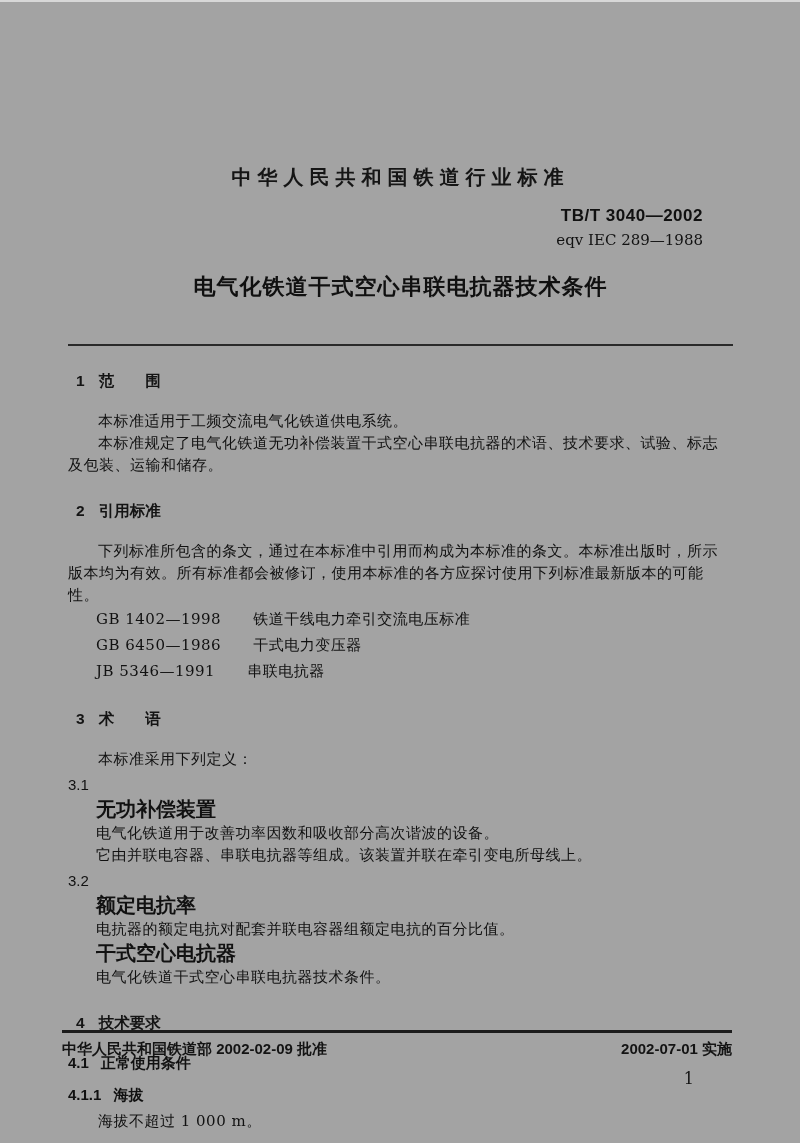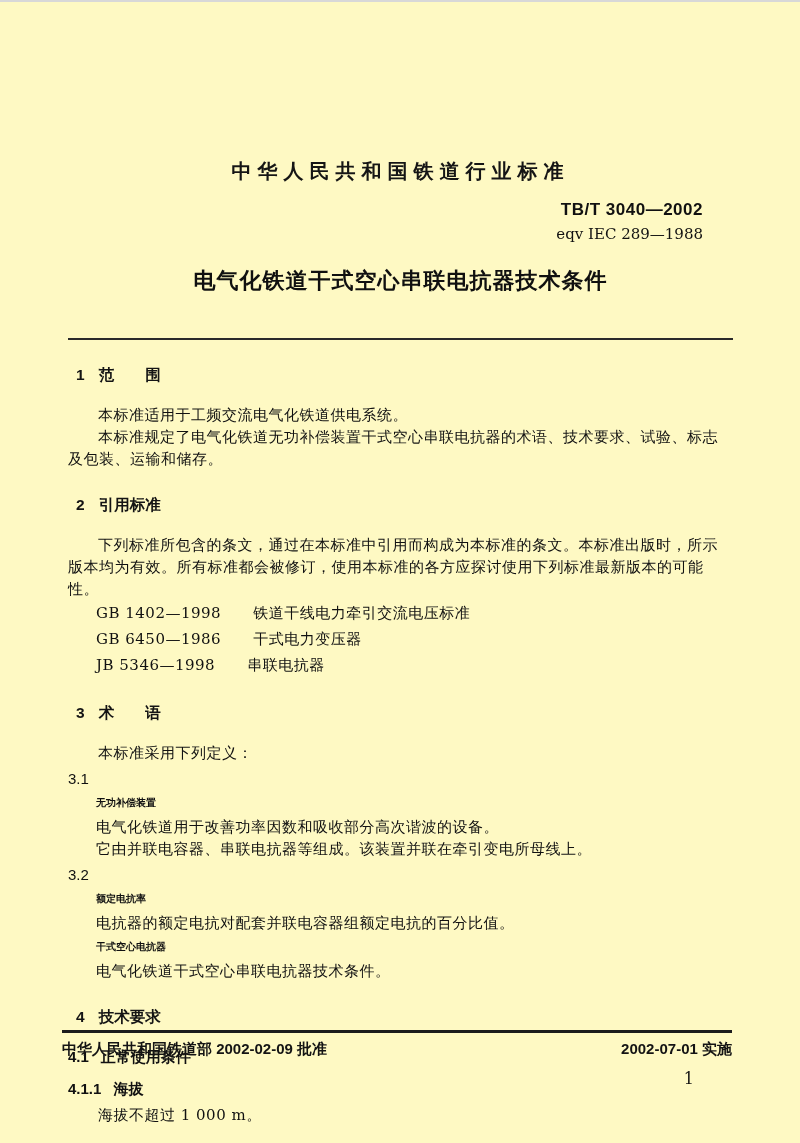--- a/index.html
+++ b/index.html
@@ -6,23 +6,23 @@
   body {
     background: #ffffff;
     font-family: "DejaVu Serif", "Liberation Serif", serif;
     color: #111;
     -webkit-font-smoothing: antialiased;
   }
   .page {
     position: relative;
     width: 800px;
     height: 1143px;
-    background: #fef9c3;
+    background: #a3a3a3;
     box-sizing: border-box;
-    padding: 2px 67px 0 68px;
+    padding: 8px 67px 0 68px;
     overflow: hidden;
   }
   .scan-edge-top {
     position: absolute; top: 0; left: 0; right: 0; height: 2px;
     background: #d8d8d8;
   }
 
   
   .std-category {
     padding-top: 156px;
@@ -97,21 +97,21 @@
   .ref-name { margin-left: 32px; }
   .term-num {
     font-family: "Liberation Sans", sans-serif;
     font-weight: normal;
     font-size: 15px;
     margin: 4px 0 2px 0;
   }
   .term-name {
     font-family: "Liberation Sans", sans-serif;
     font-weight: bold;
-    font-size: 10px;
+    font-size: 20px;
     padding-left: 28px;
     margin: 2px 0;
   }
   .term-def {
     margin: 0;
     padding-left: 28px;
     letter-spacing: 0.5px;
     line-height: 22px;
   }
   .sub-heading {
@@ -180,21 +180,21 @@
       <span class="sec-num">2</span><span>引用标准</span>
     </p>
     <p class="para">下列标准所包含的条文，通过在本标准中引用而构成为本标准的条文。本标准出版时，所示版本均为有效。所有标准都会被修订，使用本标准的各方应探讨使用下列标准最新版本的可能性。</p>
     <p class="ref-line">
       <span>GB 1402—1998</span><span class="ref-name">铁道干线电力牵引交流电压标准</span>
     </p>
     <p class="ref-line">
       <span>GB 6450—1986</span><span class="ref-name">干式电力变压器</span>
     </p>
     <p class="ref-line">
-      <span>JB 5346—1998</span><span class="ref-name">串联电抗器</span>
+      <span>JB 5346—1991</span><span class="ref-name">串联电抗器</span>
     </p>
 
     <p class="sec-heading h1-level">
       <span class="sec-num">3</span><span>术　　语</span>
     </p>
     <p class="para">本标准采用下列定义：</p>
 
     <p class="term-num">3.1</p>
     <p class="term-name">无功补偿装置</p>
     <p class="term-def">电气化铁道用于改善功率因数和吸收部分高次谐波的设备。</p>

